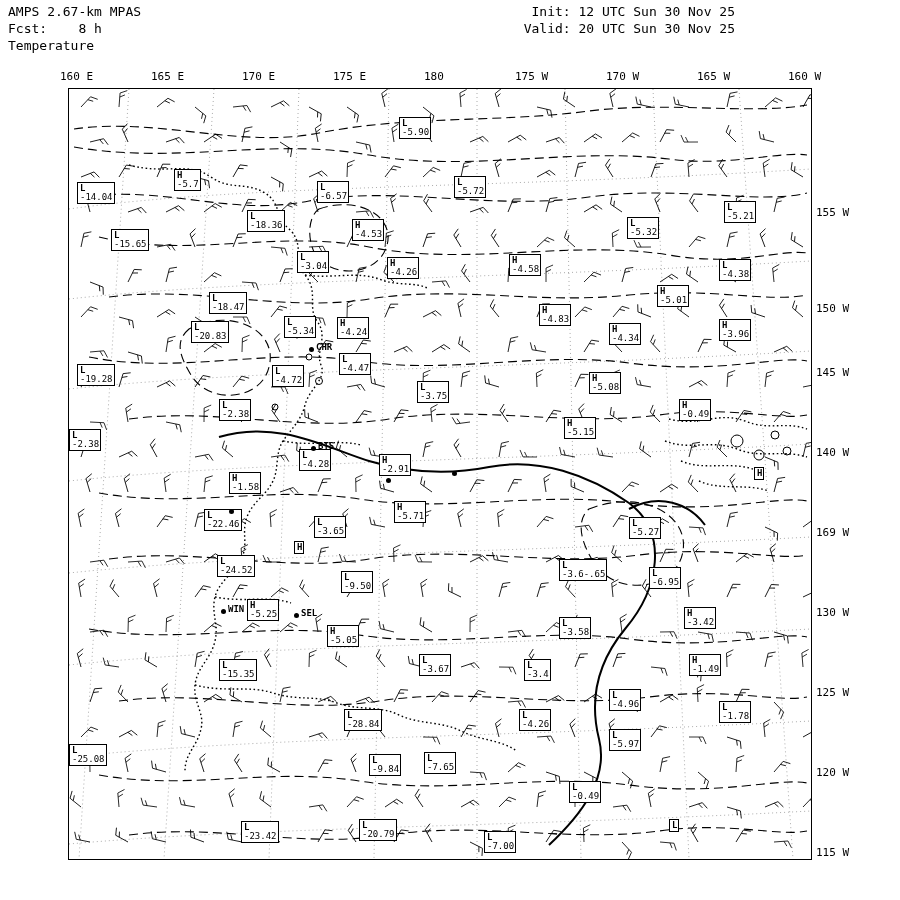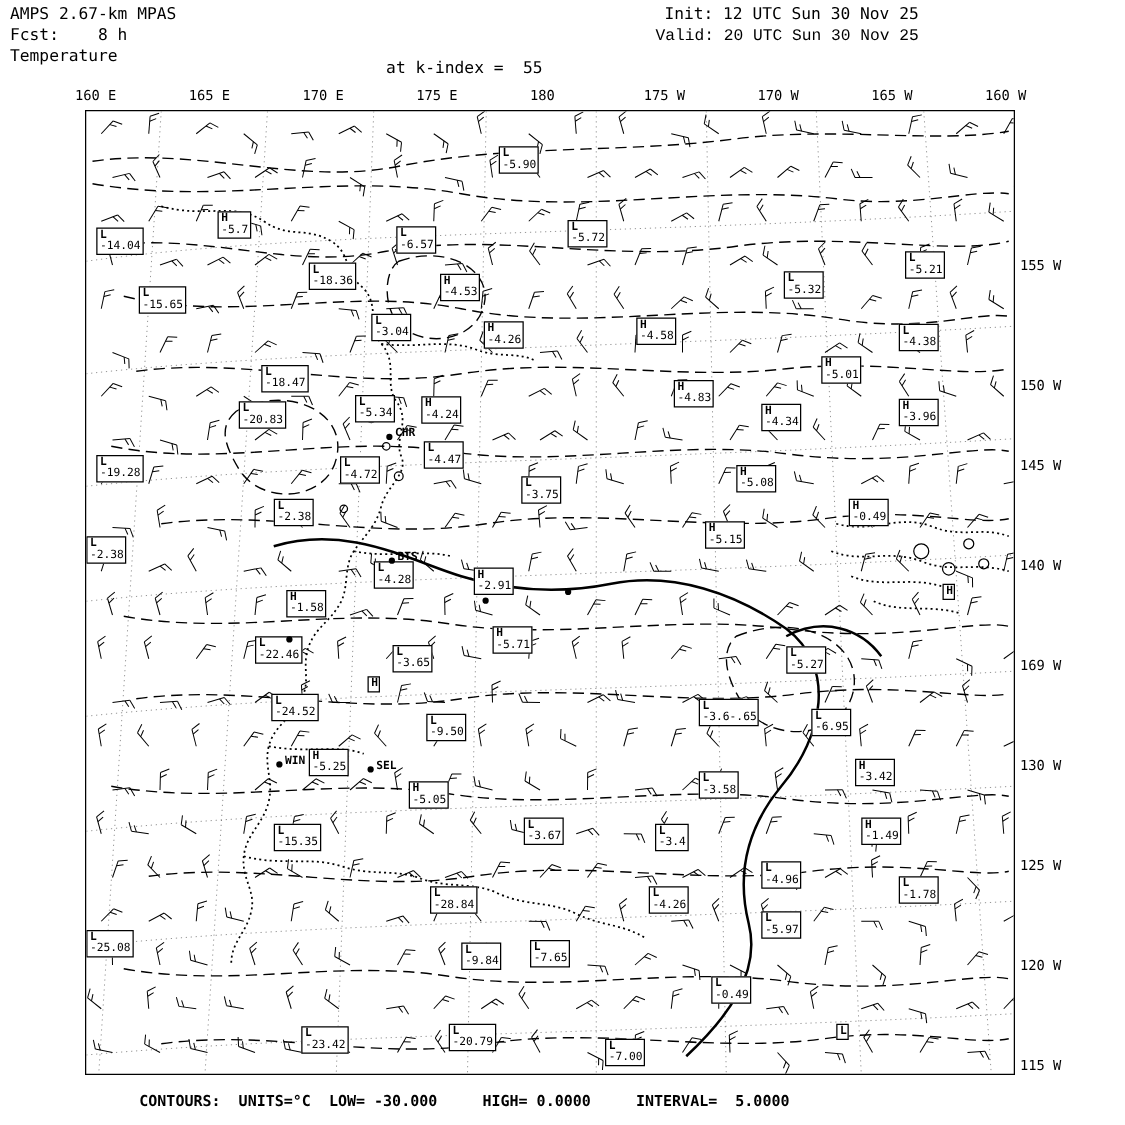--- a/index.html
+++ b/index.html
@@ -4,21 +4,21 @@
 <style>
   html,body{margin:0;padding:0;background:#ffffff;}
   body{width:900px;height:900px;font-family:"DejaVu Sans Mono",monospace;color:#000;overflow:hidden;}
   #page{position:relative;width:743px;height:900px;}
 
   .hdr{position:absolute;font-size:13px;letter-spacing:0px;white-space:pre;}
   .hdr-left-1{left:8px;top:4px;}
   .hdr-left-2{left:8px;top:21px;}
   .hdr-left-3{left:8px;top:38px;text-align:center;}
   .hdr-right-1{right:8px;top:4px;text-align:right;}
-  .hdr-right-2{right:8px;top:21px;text-align:right;font-family:Liberation Mono, monospace;}
+  .hdr-right-2{right:8px;top:21px;text-align:right;}
   .hdr-center{left:0;right:0;top:47px;text-align:center;font-size:13px;}
 
   .footer{position:absolute;left:0;right:0;bottom:12px;text-align:center;font-size:12px;font-weight:bold;white-space:pre;}
 
   
   #map{position:absolute;left:68px;top:88px;width:742px;height:770px;border:1px solid #000;overflow:hidden;background:#fff;}
 
   .axis-lab{position:absolute;font-size:11px;white-space:pre;}
   .xlab{top:72px;}
   .ylab{left:816px;}
@@ -36,21 +36,20 @@
 </head>
 <body>
 
 <div id="page">
 
   <div class="hdr hdr-left-1">AMPS 2.67-km MPAS</div>
   <div class="hdr hdr-left-2">Fcst:    8 h</div>
   <div class="hdr hdr-left-3">Temperature</div>
   <div class="hdr hdr-right-1">Init: 12 UTC Sun 30 Nov 25</div>
   <div class="hdr hdr-right-2">Valid: 20 UTC Sun 30 Nov 25</div>
-  <div class="hdr hdr-center">at k-index =  55</div>
 
   <div id="axis-x"></div>
   <div id="axis-y"></div>
 
   <div id="map">
     <svg width="742" height="770" viewBox="0 0 742 770">
       <defs>
         <g id="barb">
           <line x1="0" y1="0" x2="0" y2="-14" stroke="#000" stroke-width="0.8"></line>
           <line x1="0" y1="-14" x2="7" y2="-17" stroke="#000" stroke-width="0.8"></line>
@@ -634,21 +633,20 @@
         <div class="citydot" style="left: 225px; top: 524px;"></div>
         <div class="cityname" style="left: 232px; top: 519px;">SEL</div>
         <div class="citydot" style="left: 152px; top: 520px;"></div>
         <div class="cityname" style="left: 159px; top: 515px;">WIN</div>
         <div class="citydot" style="left: 160px; top: 420px;"></div>
         <div class="citydot" style="left: 317px; top: 389px;"></div>
         <div class="citydot" style="left: 383px; top: 382px;"></div>
       </div>
   </div>
 
-  <div class="footer">CONTOURS:  UNITS=°C  LOW= -30.000     HIGH= 0.0000     INTERVAL=  5.0000</div>
 <div class="axis-lab xlab" style="position: absolute; left: 60px; top: 70px;">160 E</div>
     <div class="axis-lab xlab" style="position: absolute; left: 151px; top: 70px;">165 E</div>
     <div class="axis-lab xlab" style="position: absolute; left: 242px; top: 70px;">170 E</div>
     <div class="axis-lab xlab" style="position: absolute; left: 333px; top: 70px;">175 E</div>
     <div class="axis-lab xlab" style="position: absolute; left: 424px; top: 70px;">180</div>
     <div class="axis-lab xlab" style="position: absolute; left: 515px; top: 70px;">175 W</div>
     <div class="axis-lab xlab" style="position: absolute; left: 606px; top: 70px;">170 W</div>
     <div class="axis-lab xlab" style="position: absolute; left: 697px; top: 70px;">165 W</div>
     <div class="axis-lab xlab" style="position: absolute; left: 788px; top: 70px;">160 W</div>
     <div class="axis-lab ylab" style="position: absolute; left: 816px; top: 206px;">155 W</div>

